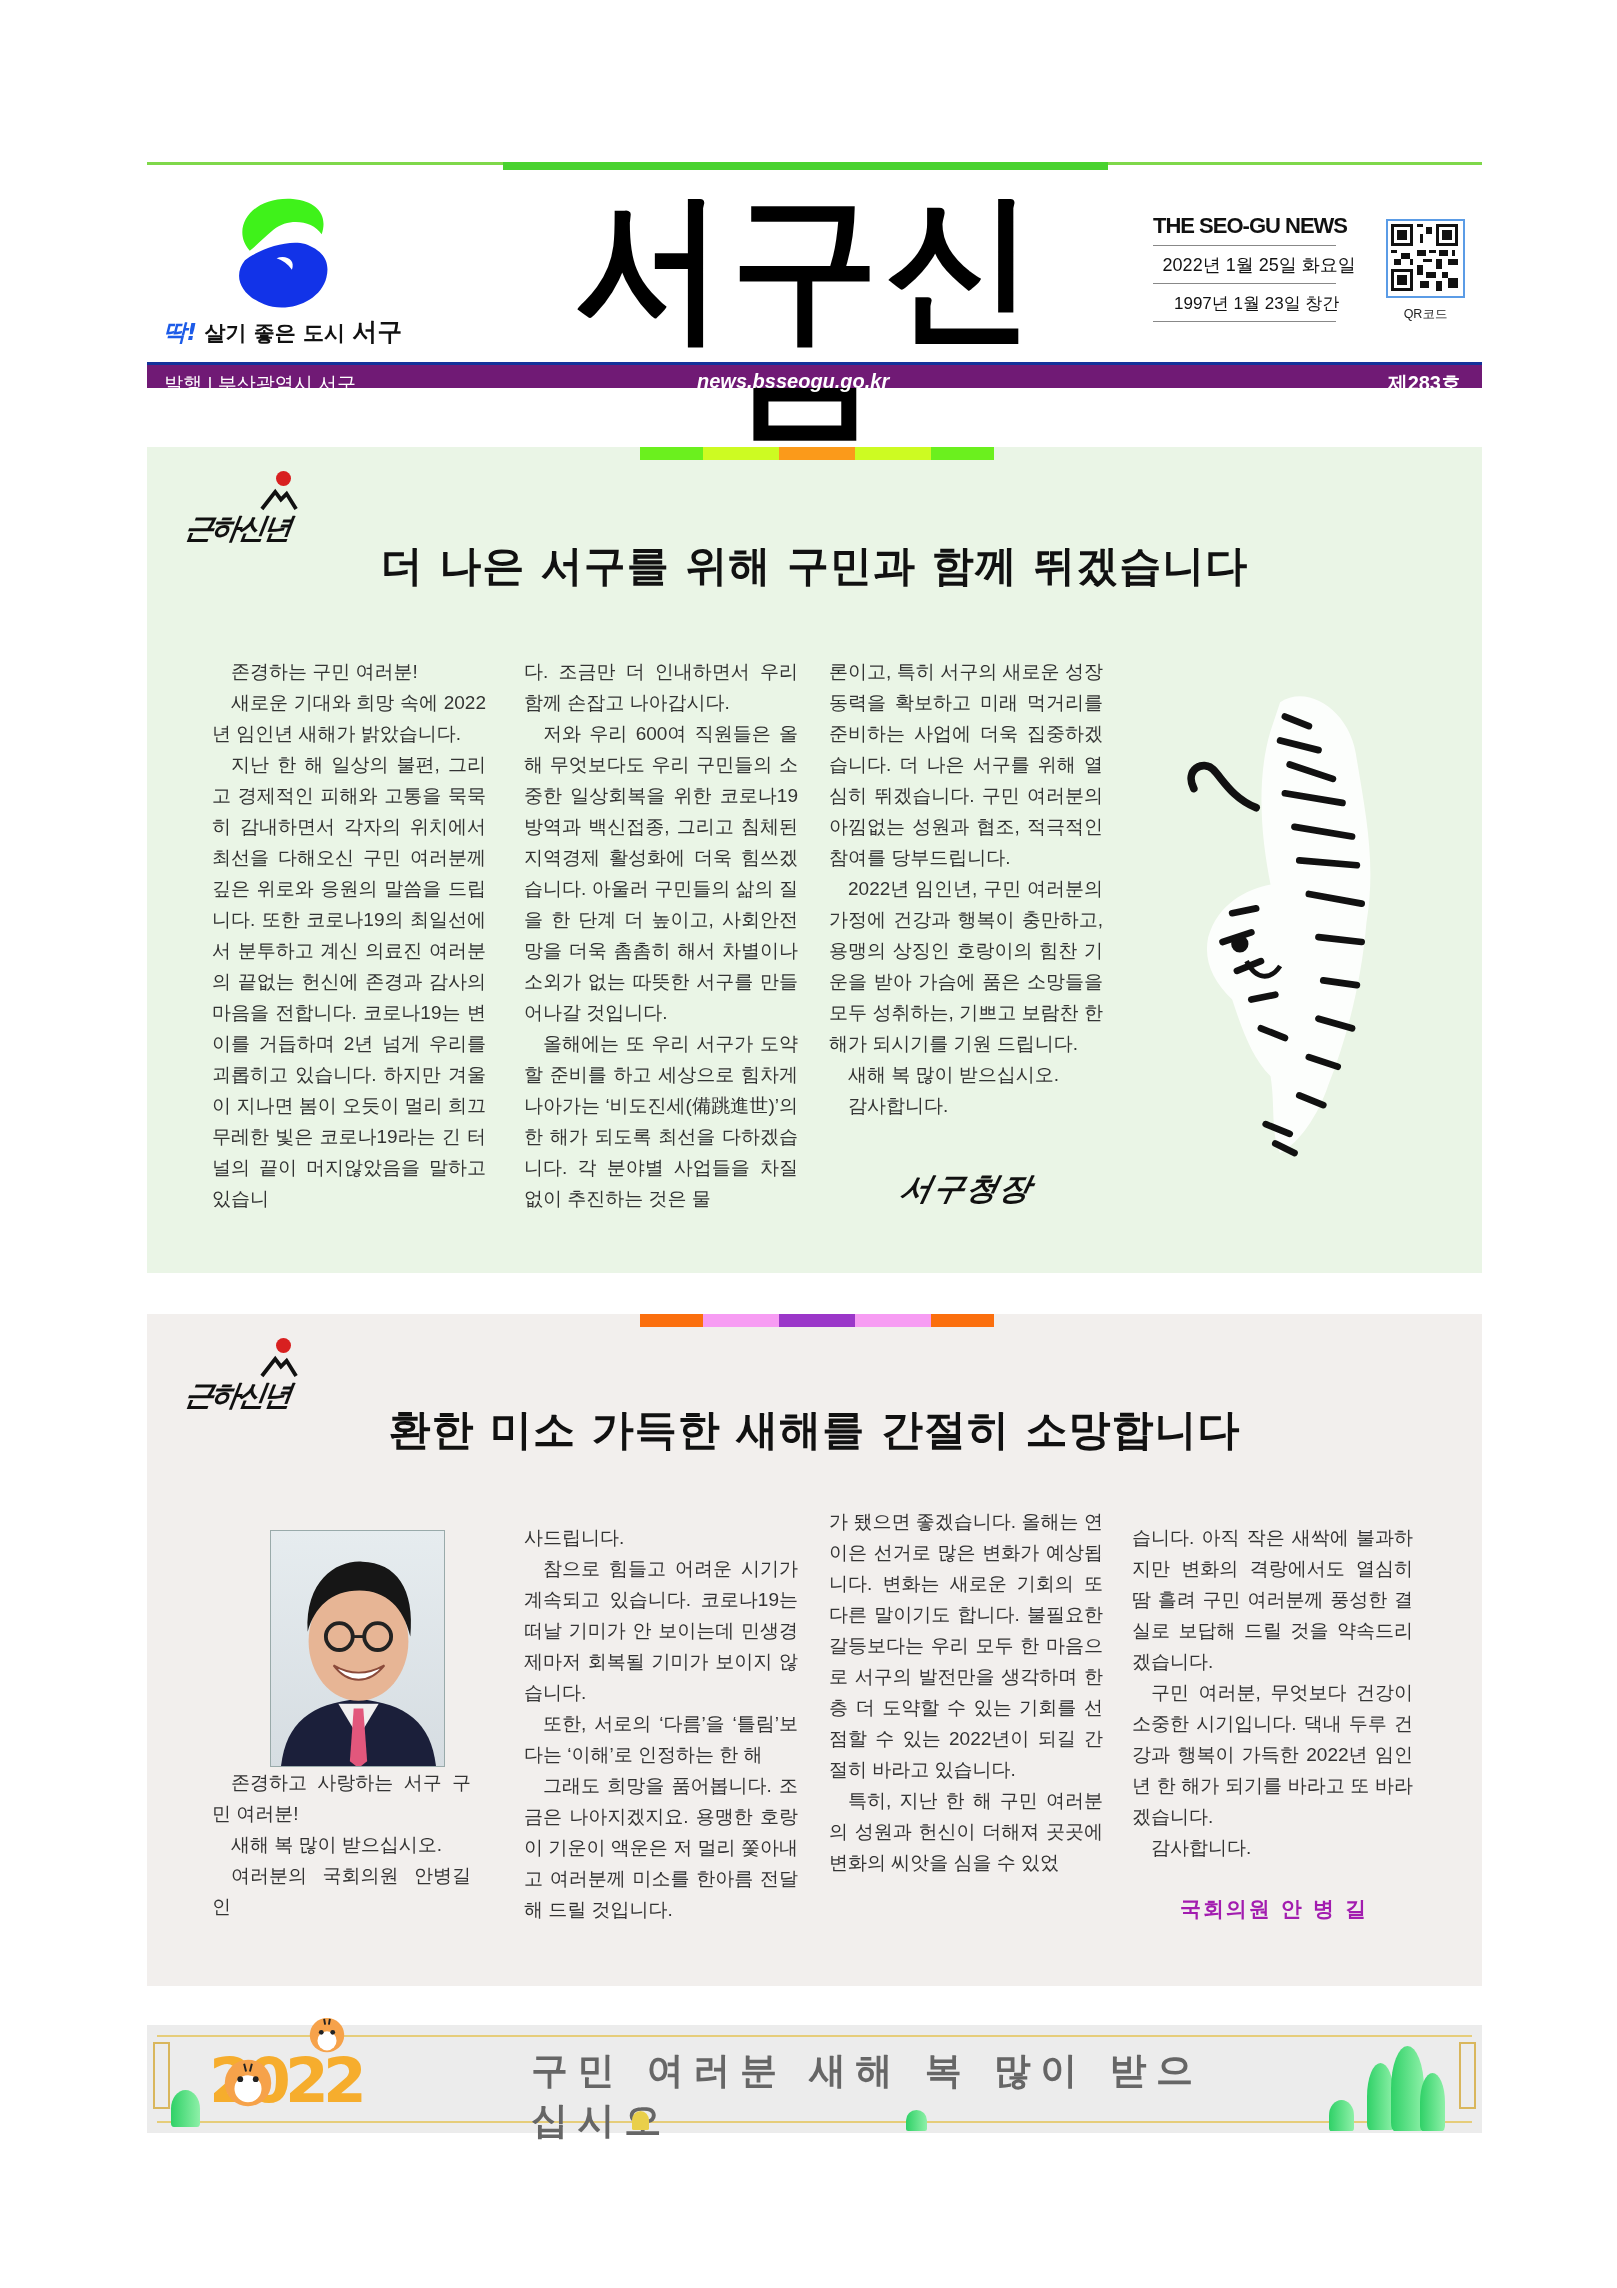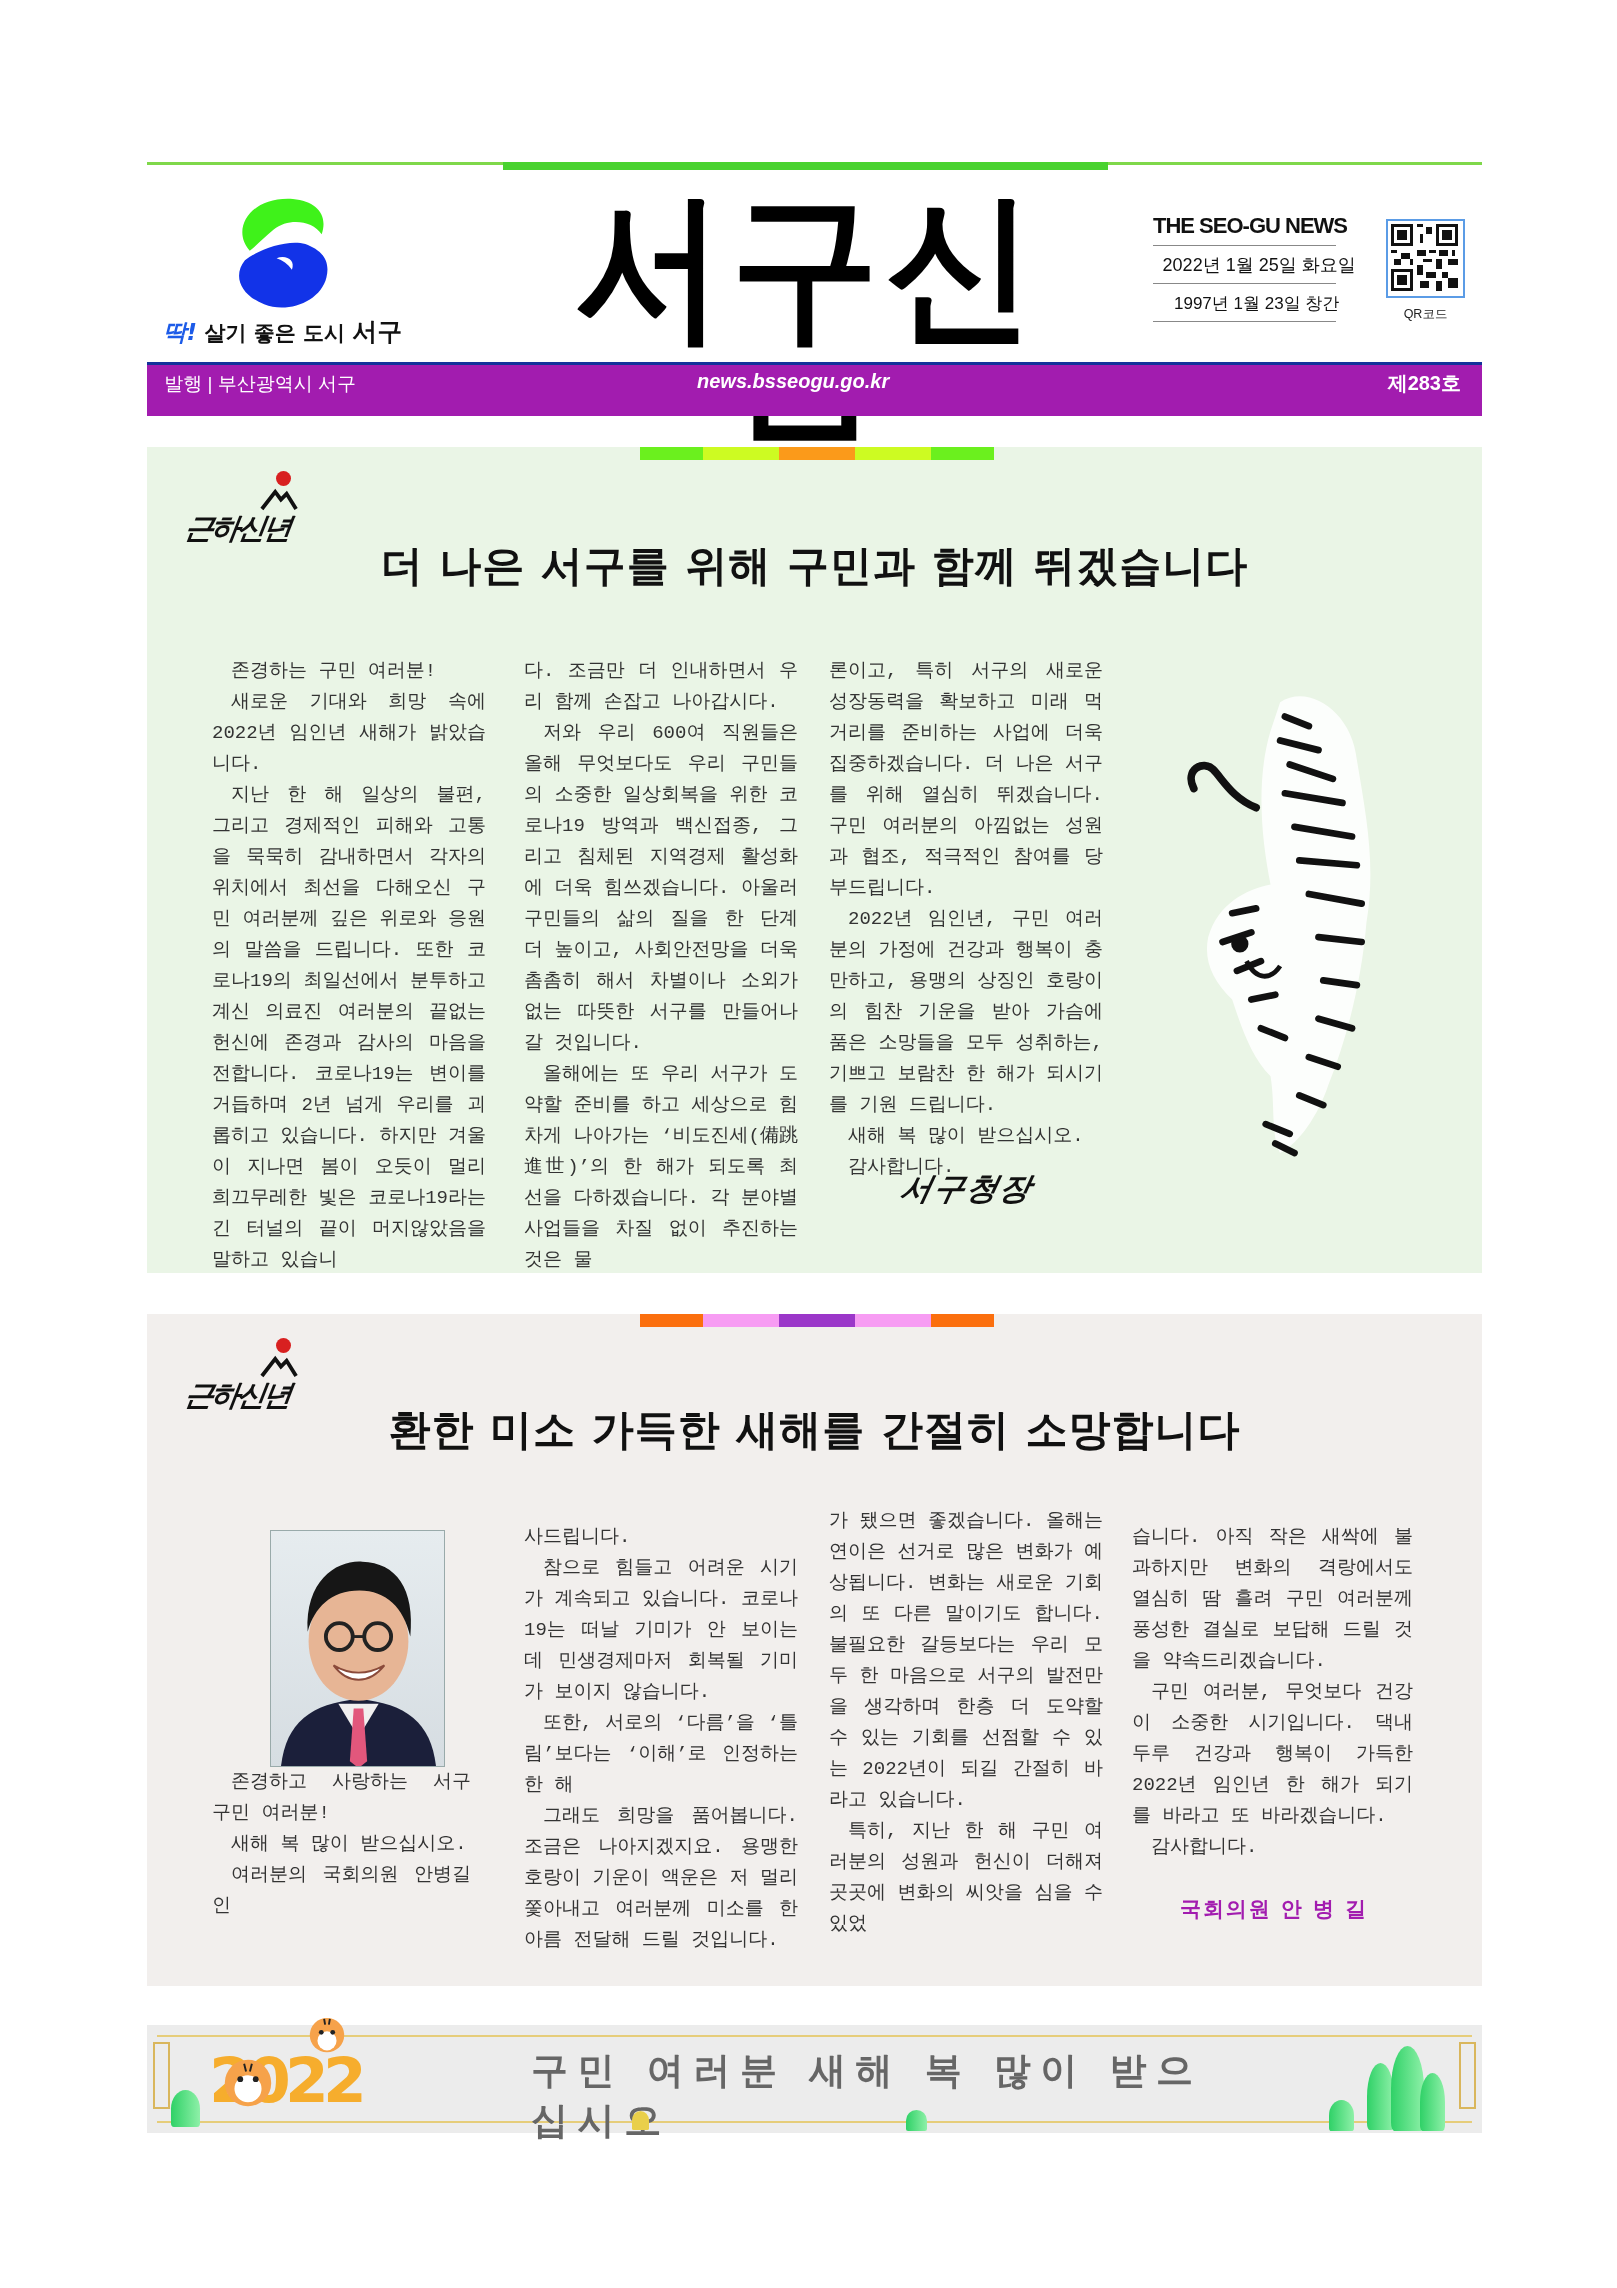--- a/index.html
+++ b/index.html
@@ -19,21 +19,21 @@
   .masthead-title { position: absolute; left: 500px; top: 175px; width: 615px; height: 183px; text-align: center; font-family: "DejaVu Sans", sans-serif; font-weight: bold; font-size: 161px; line-height: 183px; letter-spacing: 5.8px; color: #000; transform: scaleX(0.93); transform-origin: center; }
 
   .news-info { position: absolute; left: 1153px; top: 213px; width: 183px; font-family: "Liberation Sans", sans-serif; }
   .news-name { font-weight: bold; font-size: 22px; letter-spacing: -1px; color: #111; padding-bottom: 5.8px; border-bottom: 1px solid #888; white-space: nowrap; }
   .news-date { font-size: 18px; color: #111; padding: 7.7px 0 5.8px 9.6px; border-bottom: 1px solid #888; white-space: nowrap; }
   .news-founded { font-size: 17px; color: #111; padding: 7.7px 0 5.8px 21px; border-bottom: 1px solid #888; white-space: nowrap; }
 
   .qr-box { position: absolute; left: 1386px; top: 219px; width: 79px; height: 79px; border: 2.9px solid #5b9ce6; background: #fff; padding: 2.9px; }
   .qr-label { position: absolute; left: 1386px; top: 306px; width: 79px; text-align: center; font-family: "Liberation Sans", sans-serif; font-size: 12.5px; color: #222; }
 
-  .pub-bar { position: absolute; left: 147px; top: 362px; width: 1335px; height: 54px; background: #a21caf; border-top: 3.8px solid #13329a; color: #fff; font-family: "Liberation Sans", sans-serif; font-size: 19px; }
+  .pub-bar { position: absolute; left: 147px; top: 362px; width: 1335px; height: 26px; background: #701a75; border-top: 3.8px solid #13329a; color: #fff; font-family: "Liberation Sans", sans-serif; font-size: 19px; }
   .pub-left { position: absolute; left: 17.3px; top: 5.8px; }
   .pub-center { position: absolute; left: 550px; top: 4.8px; font-style: italic; font-weight: bold; font-size: 20px; }
   .pub-right { position: absolute; right: 21px; top: 4.8px; font-weight: bold; font-size: 20px; }
 
   
   .panel { position: absolute; left: 147px; width: 1335px; }
   .panel-green { top: 447px; height: 826px; background: #eaf5e6; }
   .panel-pink { top: 1314px; height: 672px; background: #f2efed; }
 
   .stripe { position: absolute; top: 0; left: 493px; height: 13.4px; display: flex; }
@@ -41,21 +41,21 @@
 
   .emblem { position: absolute; left: 38px; top: 24px; width: 96px; height: 86px; }
   .emblem-sun { position: absolute; left: 91px; top: 0; width: 15.4px; height: 15.4px; border-radius: 50%; background: #d82020; }
   .emblem-text { position: absolute; left: 0; top: 38px; width: 134px; font-family: "DejaVu Serif", serif; font-style: italic; font-weight: bold; font-size: 29px; color: #111; letter-spacing: -2.9px; transform: skewX(-8deg); }
   .emblem-mountain { position: absolute; left: 75px; top: 17.3px; }
 
   .headline { position: absolute; left: 0; width: 100%; text-align: center; font-family: "DejaVu Sans", sans-serif; font-size: 42px; color: #111; letter-spacing: 1px; }
   .panel-green .headline { top: 91px; }
   .panel-pink .headline { top: 88px; }
 
-  .col { position: absolute; font-family: Liberation Mono, monospace; font-size: 19px; line-height: 31px; color: #333; text-align: justify; }
+  .col { position: absolute; font-family: Liberation Sans, sans-serif; font-size: 19px; line-height: 31px; color: #333; text-align: justify; }
   .col p { margin: 0; }
   .col p.indent { text-indent: 1em; }
 
   .signature { position: absolute; font-family: "DejaVu Serif", serif; font-style: italic; font-weight: bold; font-size: 31px; color: #111; letter-spacing: 1.9px; transform: skewX(-12deg); }
   .signature-plain { position: absolute; font-family: "DejaVu Sans", sans-serif; font-weight: bold; font-size: 21px; color: #a21caf; letter-spacing: 1.9px; text-align: right; }
 
   .tiger { position: absolute; left: 1018px; top: 226px; width: 259px; height: 490px; }
 
   .photo { position: absolute; left: 123px; top: 216px; width: 175px; height: 237px; border: 1px solid #9aa; background: linear-gradient(180deg, #e6ecef 0%, #d6dde2 100%); overflow: hidden; }
 

